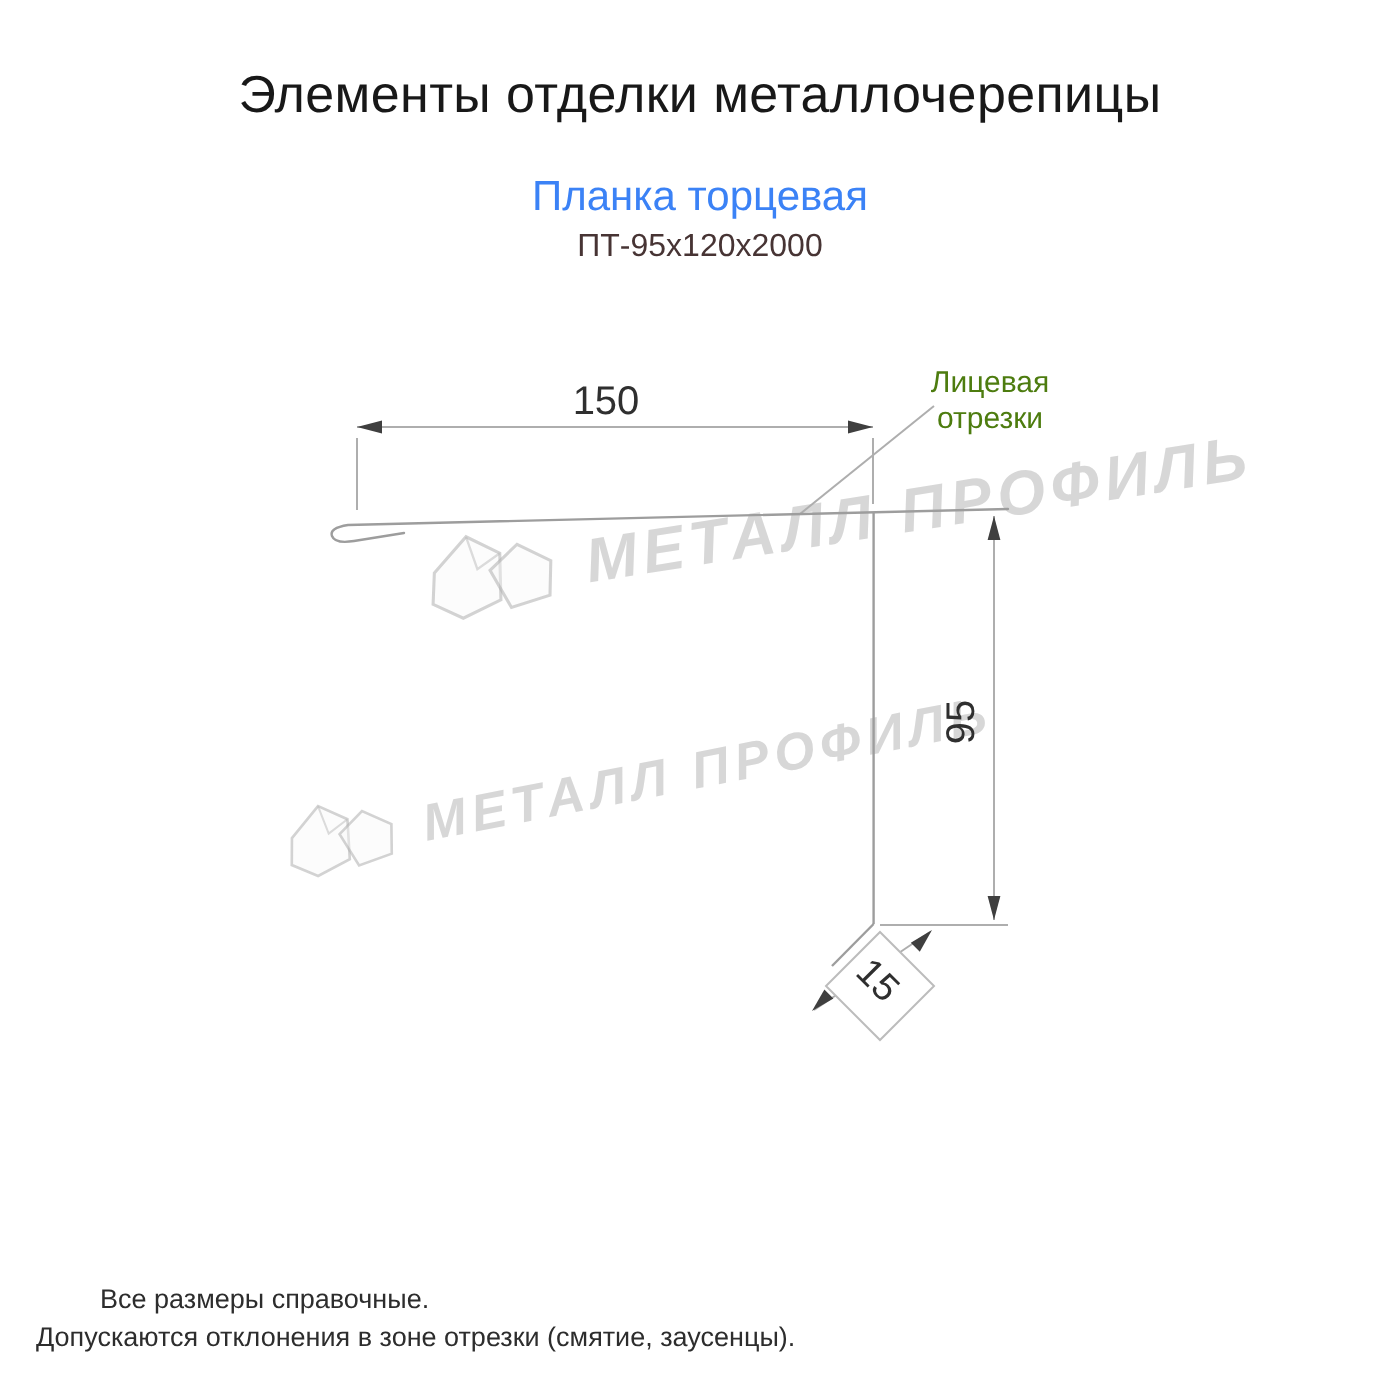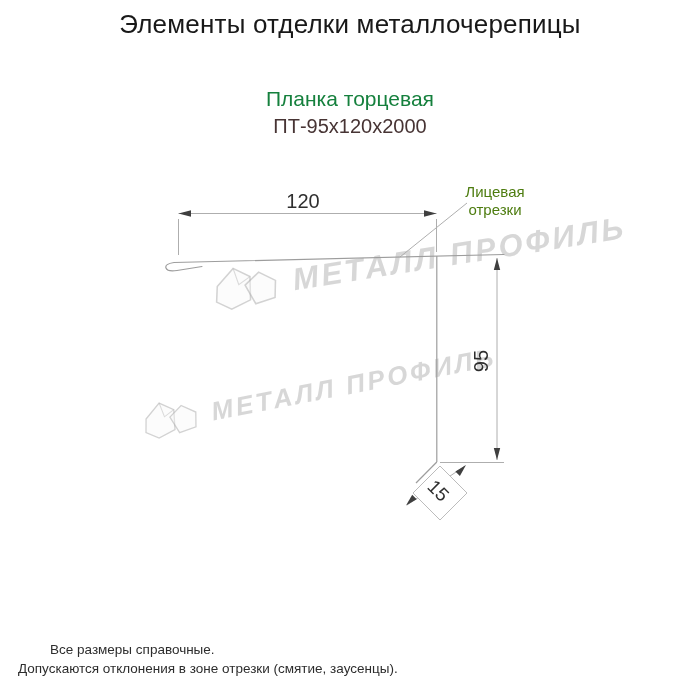--- a/index.html
+++ b/index.html
@@ -1,30 +1,30 @@
 <!DOCTYPE html>
 <html><head>
 <meta charset="utf-8">
 <style>
   html,body{margin:0;padding:0;background:#fff;}
   .page{
     position:relative;width:700px;height:700px;background:#ffffff;
     font-family:"Liberation Sans", sans-serif;overflow:hidden;
   }
   .title{
-    position:absolute;top:9px;left:0;right:0;text-align:center;
+    position:absolute;top:32px;left:0;right:0;text-align:center;
     font-size:26px;color:#181818;letter-spacing:0.2px;
   }
   .product-name{
     position:absolute;top:87px;left:0;right:0;text-align:center;
-    font-size:21px;color:#15803d;
+    font-size:21px;color:#3b82f6;
   }
   .product-code{
     position:absolute;top:115px;left:0;right:0;text-align:center;
-    font-size:20px;color:#473434;
+    font-size:16px;color:#473434;
   }
   .wm{
     position:absolute;display:flex;align-items:center;gap:9px;
     transform-origin:left center;pointer-events:none;z-index:1;
   }
   #wm-upper{left:207px;top:262px;transform:rotate(-9deg);}
   #wm-lower{left:138px;top:398px;transform:rotate(-11deg);}
   .wm-text{
     font-weight:bold;font-style:italic;color:rgba(176,176,176,0.50);
     letter-spacing:3px;white-space:nowrap;
@@ -103,21 +103,21 @@
     <line x1="497" y1="258" x2="497" y2="460" stroke="#aeaeae" stroke-width="1"></line>
     <polygon points="497,258 493.8,270 500.2,270" fill="#3f3f3f"></polygon>
     <polygon points="497,460 493.8,448 500.2,448" fill="#3f3f3f"></polygon>
 
     <line x1="465" y1="466" x2="407" y2="505" stroke="#aeaeae" stroke-width="1"></line>
     <polygon points="440,466 467,493 440,520 413,493" fill="#ffffff" stroke="#bcbcbc" stroke-width="1"></polygon>
     <polygon points="406,505.5 416.7,499.2 412.2,494.7" fill="#3f3f3f"></polygon>
     <polygon points="466,465 459.9,475.9 455.4,471.4" fill="#3f3f3f"></polygon>
   </svg>
 
-  <div class="dim-label" id="dim-width">120</div>
+  <div class="dim-label" id="dim-width">150</div>
   <div class="dim-label" id="dim-height">95</div>
   <div class="dim-label" id="dim-fold">15</div>
 
   <div class="face-label">
     <span>Лицевая</span>
     <span>отрезки</span>
   </div>
 
   <div class="footer-note" id="note1">Все размеры справочные.</div>
   <div class="footer-note" id="note2">Допускаются отклонения в зоне отрезки (смятие, заусенцы).</div>

